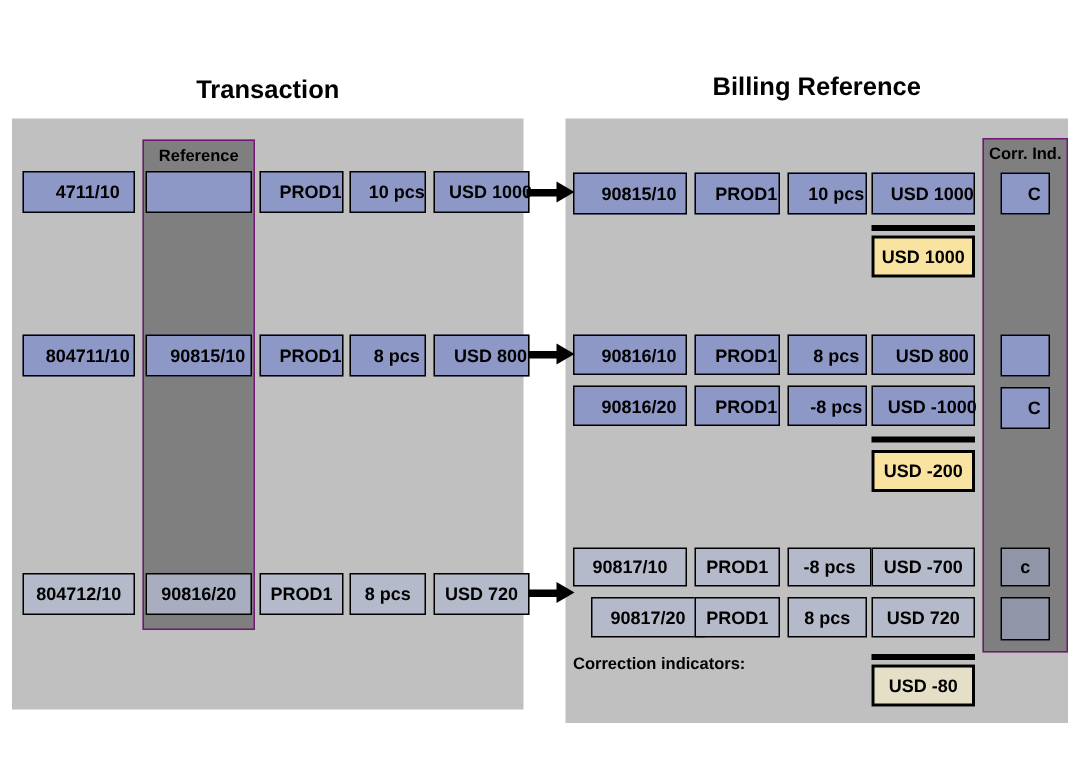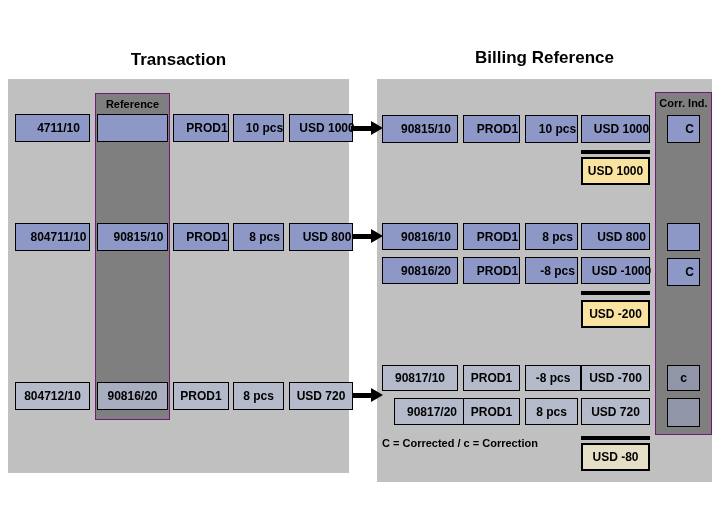--- a/index.html
+++ b/index.html
@@ -149,21 +149,21 @@
 <div class="box grayblue" style="left:382px; top:398px; width:76px; height:27px;margin-left:12px;">90817/20</div>
 <div class="box grayblue" style="left:463px; top:398px; width:57px; height:27px;">PROD1</div>
 <div class="box grayblue" style="left:525px; top:398px; width:53px; height:27px;">8 pcs</div>
 <div class="box grayblue" style="left:581px; top:398px; width:69px; height:27px;">USD 720</div>
 <div class="box corrgray" style="left:667px; top:398px; width:33px; height:29px;"></div>
 
 <div class="sumline" style="left:581px; top:436px; width:69px;"></div>
 <div class="box pale" style="left:581px; top:443px; width:69px; height:28px;">USD -80</div>
 
 <div class="legend" style="left:382px; top:437px;">
-  <div>C = Corrected / c = Correction</div>
+  <div>Correction indicators:</div>
 </div>
 
 <div class="arrow-line" style="left:351px; top:126px; width:21px;"></div>
 <div class="arrow-head" style="left:371px; top:121px;"></div>
 
 <div class="arrow-line" style="left:352px; top:234px; width:20px;"></div>
 <div class="arrow-head" style="left:371px; top:229px;"></div>
 
 <div class="arrow-line" style="left:352px; top:393px; width:20px;"></div>
 <div class="arrow-head" style="left:371px; top:388px;"></div>

